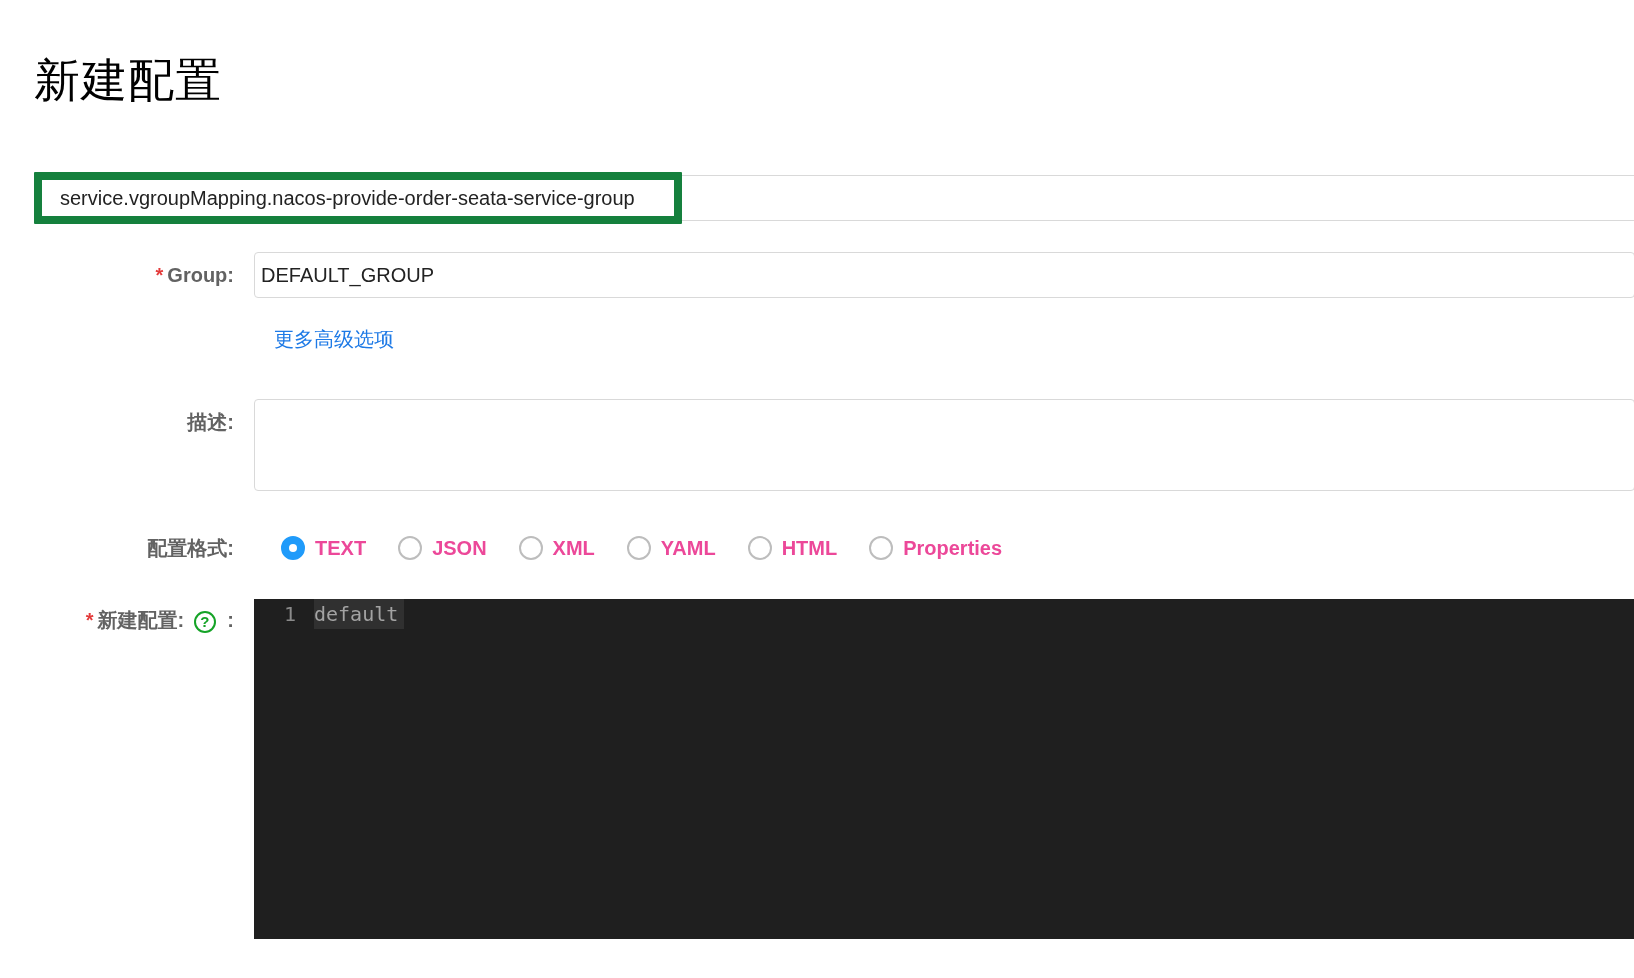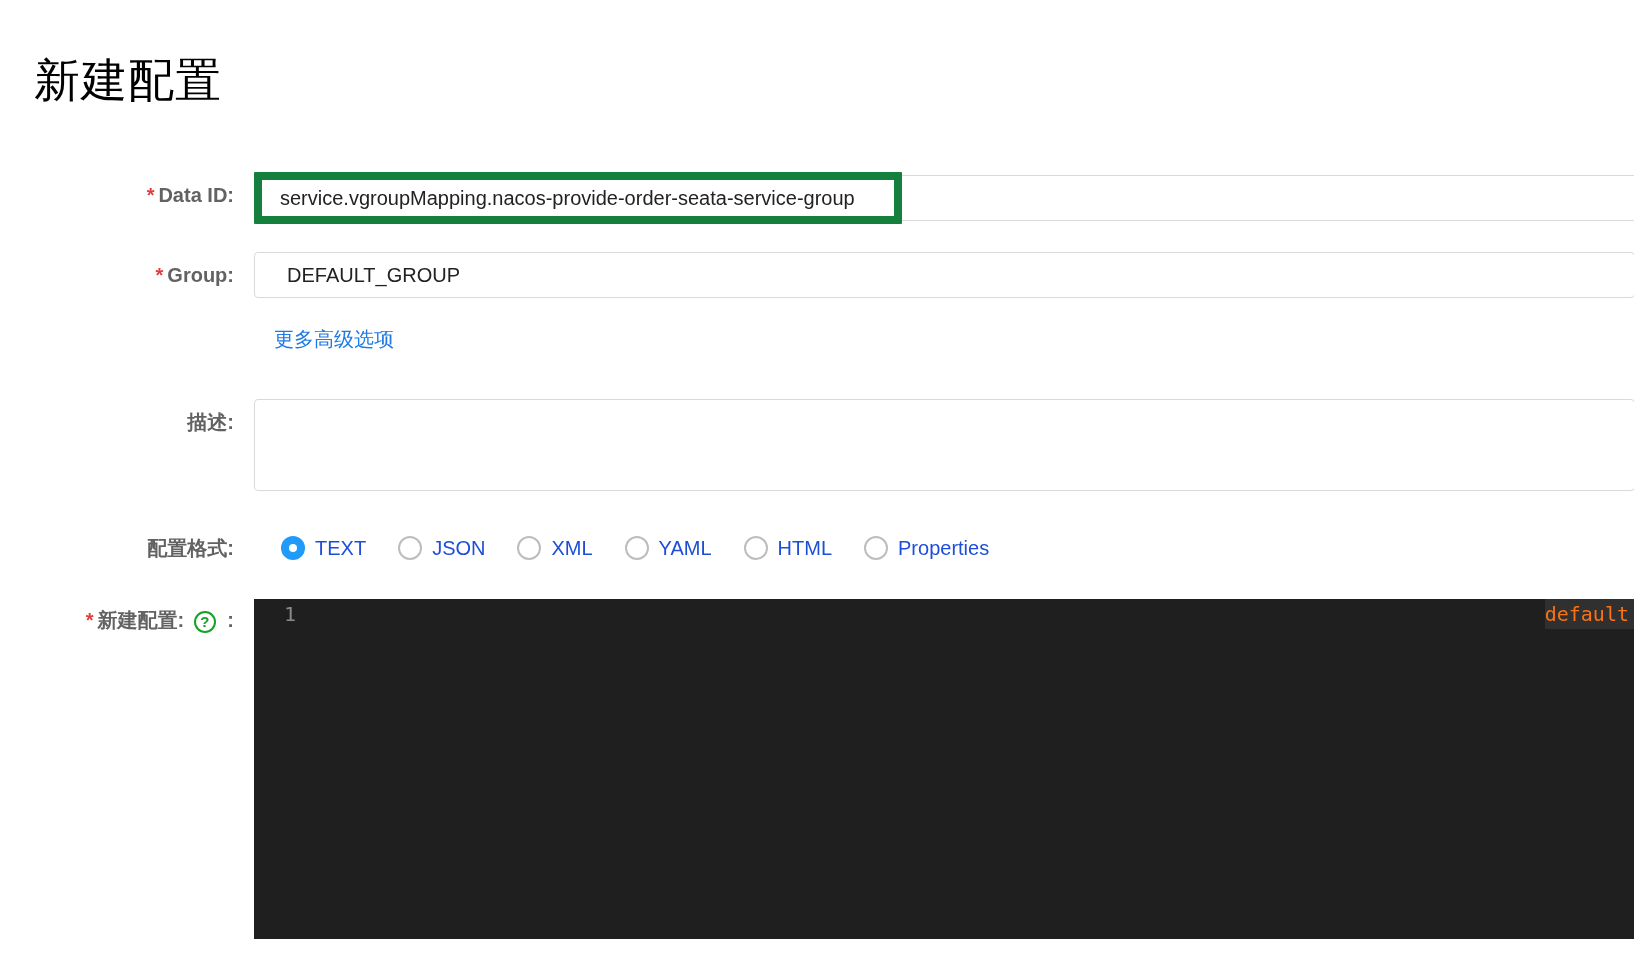--- a/index.html
+++ b/index.html
@@ -3,54 +3,51 @@
 <meta charset="utf-8">
 <style>
   * { box-sizing: border-box; margin: 0; padding: 0; }
   html, body { width: 1634px; height: 978px; background: #ffffff; font-family: -apple-system, BlinkMacSystemFont, "Segoe UI", "Helvetica Neue", Arial, sans-serif; color: #333; }
   .page { padding: 50px 0 0 34px; }
   .title { font-size: 46px; font-weight: 400; color: #000000; letter-spacing: 1px; margin-bottom: 60px; }
   .form-row { display: flex; align-items: flex-start; margin-bottom: 28px; }
   .form-label { width: 220px; min-width: 220px; text-align: right; padding-right: 20px; font-size: 20px; font-weight: 600; color: #626262; line-height: 46px; white-space: nowrap; }
   .form-label .req { color: #e43b3b; margin-right: 4px; font-weight: 600; }
   .form-control-wrap { flex: 1; }
-  .input-text { width: 100%; height: 46px; border: 1px solid #d9d9d9; border-radius: 4px; padding: 0 32px; font-size: 20px; color: #222; outline: none; background: #fff; }
+  .input-text { width: 100%; height: 46px; border: 1px solid #d9d9d9; border-radius: 4px; padding: 0 6px; font-size: 20px; color: #222; outline: none; background: #fff; }
   .highlight-box { border: 8px solid #15803d; border-radius: 1px; padding: 1px 10px; display: inline-block; width: 648px; }
   .highlight-box .input-text { border: none; height: 34px; padding: 0 8px; }
   .overflow-right { margin-right: -1px; }
   .textarea { width: 100%; height: 92px; border: 1px solid #d9d9d9; border-radius: 4px; padding: 10px 14px; font-size: 20px; color: #222; outline: none; background:#fff; resize: none; }
   .link-row { margin-left: 240px; margin-bottom: 46px; }
   .link { color: #1e7ae6; font-size: 20px; text-decoration: none; cursor: pointer; }
   .radio-group { display: flex; align-items: center; gap: 32px; flex-wrap: wrap; height: 46px; }
   .radio-item { display: inline-flex; align-items: center; cursor: pointer; }
   .radio-circle { width: 24px; height: 24px; border: 2px solid #bdbdbd; border-radius: 50%; margin-right: 10px; position: relative; background: #fff; }
   .radio-item.selected .radio-circle { border-color: #209bfa; background: #209bfa; }
   .radio-item.selected .radio-circle::after { content:""; position:absolute; top:50%; left:50%; width:8px; height:8px; background:#fff; border-radius:50%; transform:translate(-50%,-50%); }
-  .radio-label { font-size: 20px; font-weight: 400; color: #1d4ed8; }
+  .radio-label { font-size: 20px; font-weight: 700; color: #ec4899; }
   .help-icon { display:inline-flex; align-items:center; justify-content:center; width:22px; height:22px; border:2px solid #15a327; border-radius:50%; color:#15a327; font-size:15px; font-weight:700; margin:0 4px; vertical-align:middle; }
   .editor-wrap { flex:1; }
   .editor { background:#1f1f1f; min-height: 340px; width:100%; font-family: ui-monospace, SFMono-Regular, Menlo, Consolas, monospace; font-size:20px; line-height:30px; position:relative; }
   .editor .line { display:flex; }
   .editor .gutter { width:60px; text-align:right; padding-right:18px; color:#8a8a8a; user-select:none; }
-  .editor .code { flex:1; color:#f97316; white-space:pre;text-align:right; }
+  .editor .code { flex:1; color:#a3a3a3; white-space:pre; }
   .editor .code .current-line { background:#303030; display:inline-block; min-width:90px; padding-right:6px; }
   .desc-row { margin-top: 46px; }
   .content-label { line-height: 30px; padding-top: 6px; }
   .content-label .colon-after { margin-left: 2px; }
 </style>
 </head>
 <body>
 
 <div class="page">
   <h1 class="title">新建配置</h1>
 
   <div class="form-row">
-    <div class="form-label">
-      <span class="req">*</span><span>Data ID:</span>
-    </div>
     <div class="form-control-wrap overflow-right" style="display:flex;align-items:center;">
       <span class="highlight-box">
         <input class="input-text" type="text" value="service.vgroupMapping.nacos-provide-order-seata-service-group" style="">
       </span>
 
       <div style="flex:1;height:46px;border-top:1px solid #d9d9d9;border-bottom:1px solid #d9d9d9;"></div>
     </div>
   </div>
 
   <div class="form-row">

